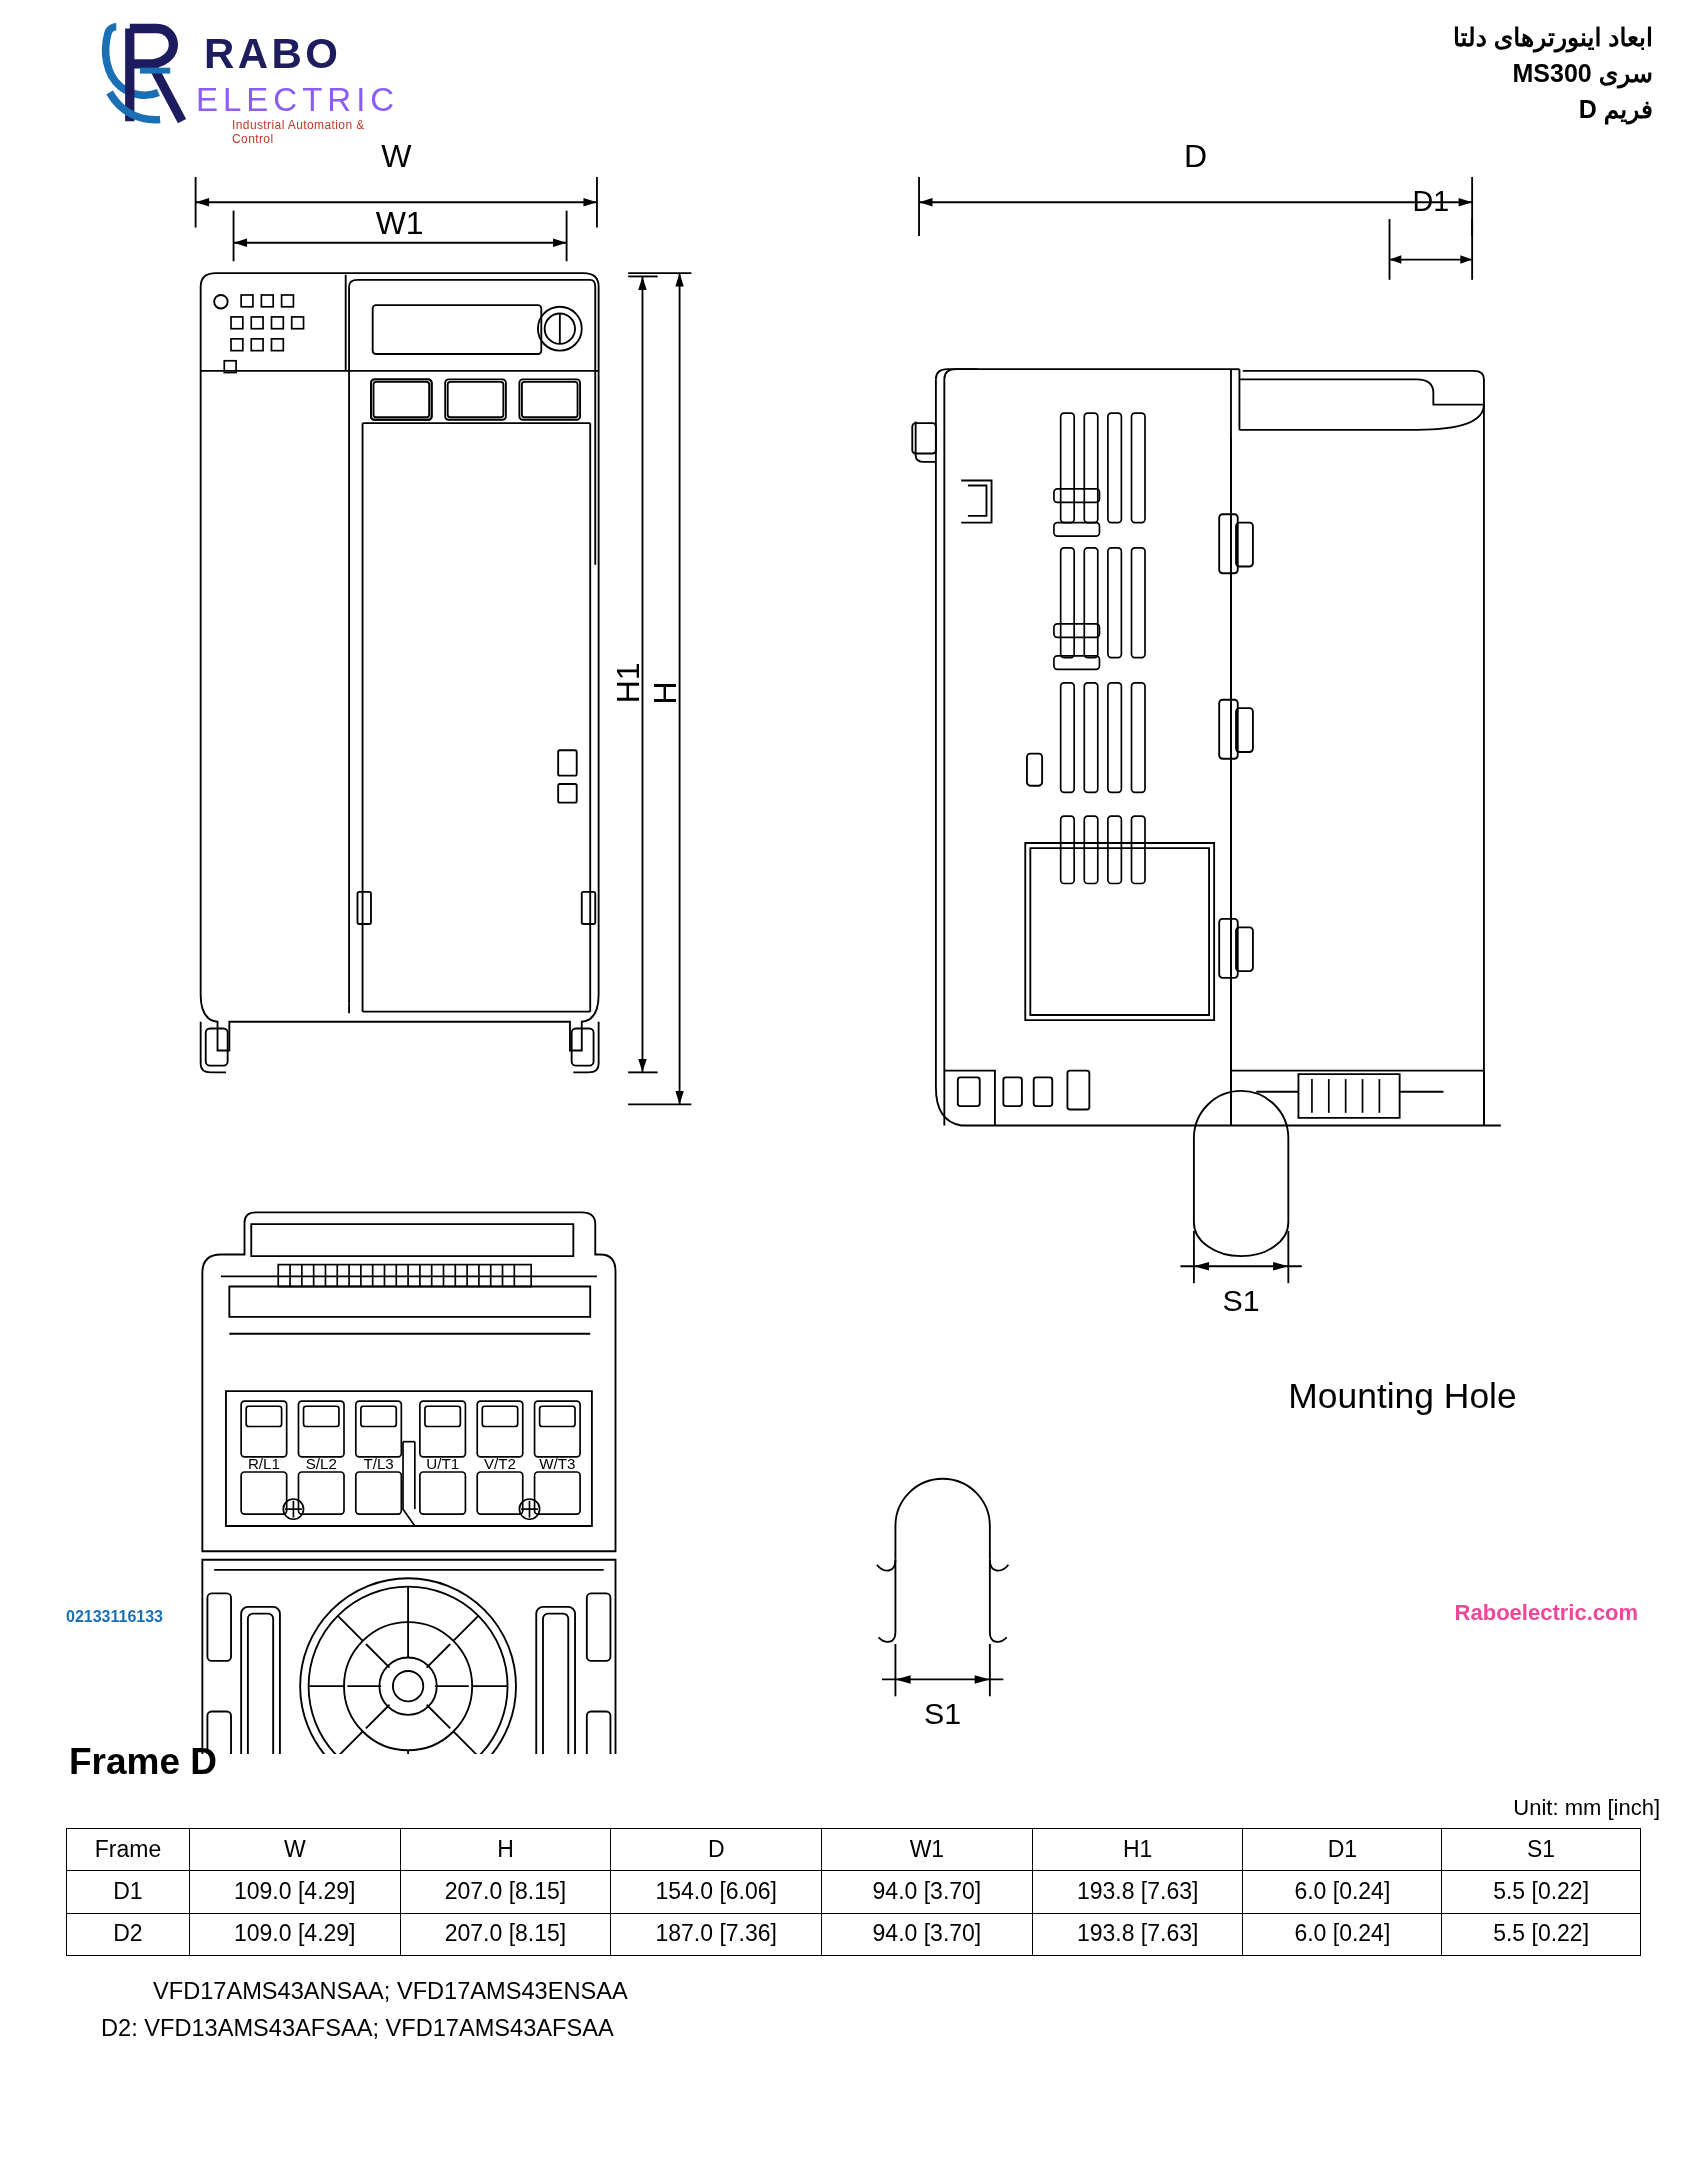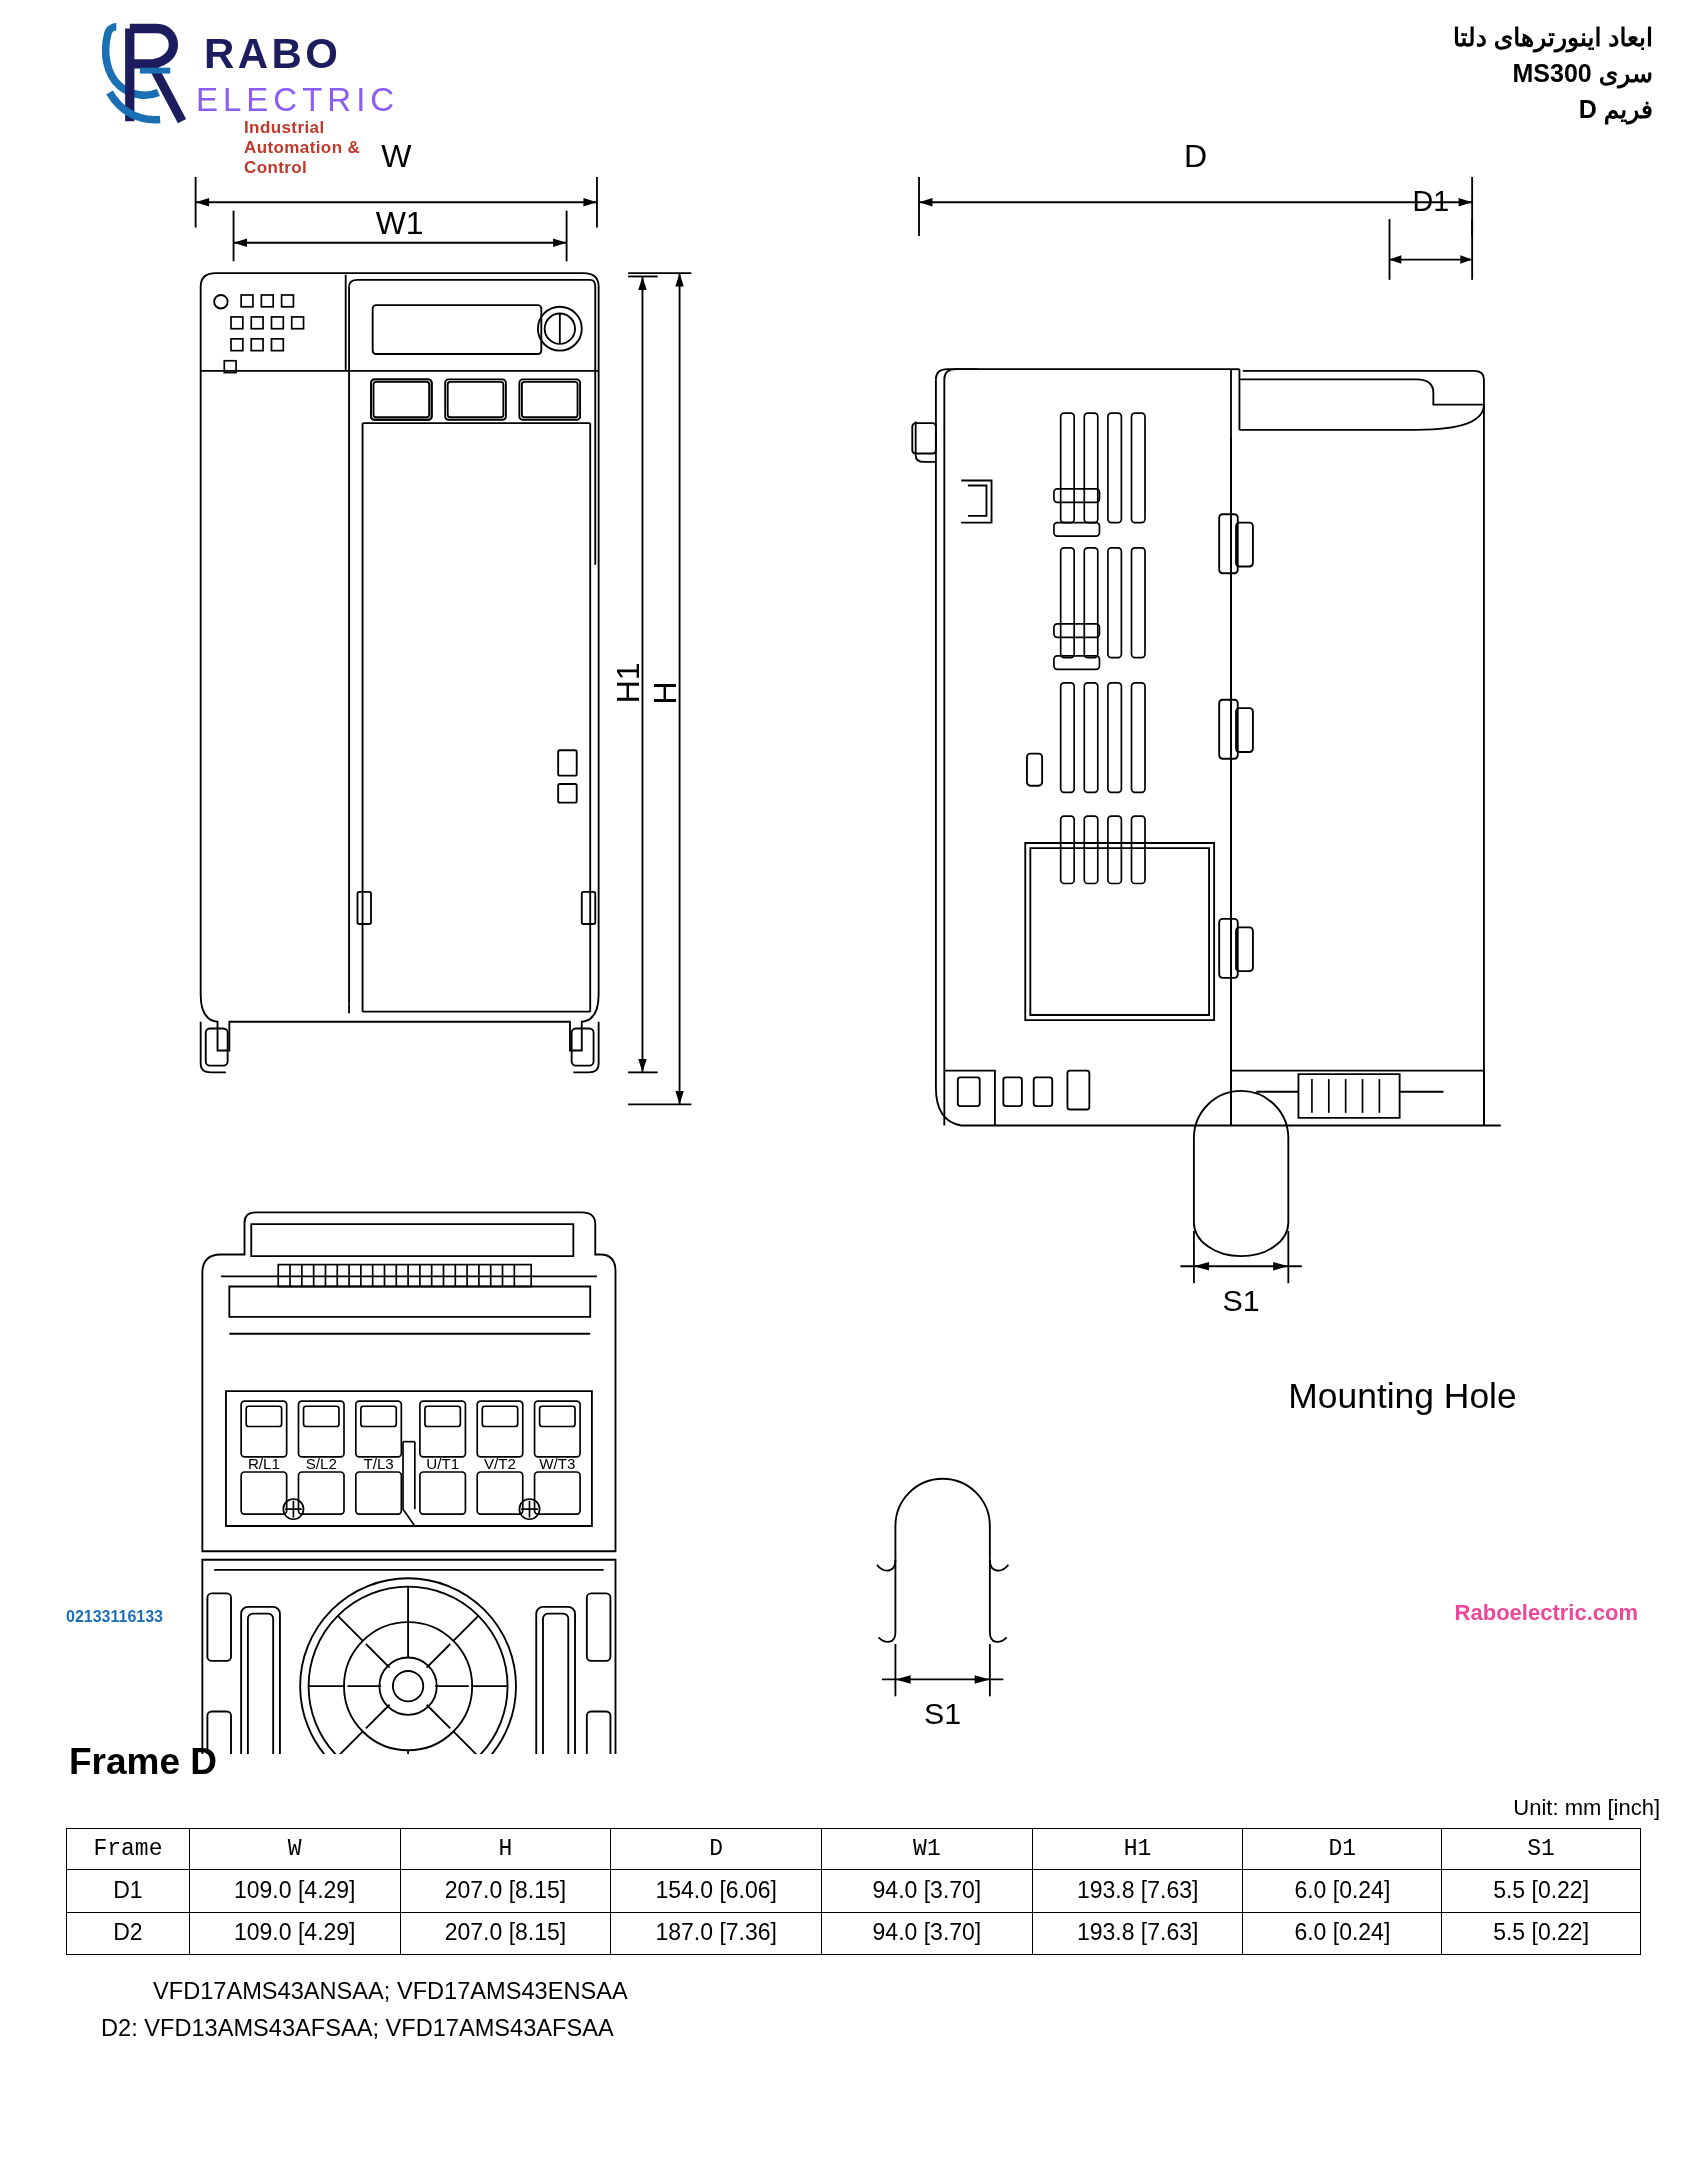--- a/index.html
+++ b/index.html
@@ -32,25 +32,24 @@
   .logo-text2 {
     position: absolute;
     left: 137px; top: 66px;
     font-size: 33px;
     letter-spacing: 5px;
     color: #8b5cf6;
   }
   .logo-text3 {
     position: absolute;
     left: 173px; top: 103px;
-    font-size: 17px;
+    font-size: 12px;
     letter-spacing: 0.4px;
     color: #c0392b;
-    font-weight: bold;
-    margin-left: 12px;
+    font-weight: normal;
   }
   .header-title {
     position: absolute;
     right: 51px; top: 18.6px;
     text-align: right;
     direction: rtl;
     font-size: 25px;
     font-weight: bold;
     line-height: 1.45;
     color: #000;
@@ -78,21 +77,21 @@
     width: 1575px;
     border-collapse: collapse;
     font-size: 23px;
   }
   table.dims td, table.dims th {
     border: 1.7px solid #000;
     text-align: center;
     padding: 6.7px 0 7.6px 0;
     font-weight: normal;
   }
-  table.dims th { font-weight: normal; font-family: Liberation Mono, monospace; }
+  table.dims th { font-weight: normal; }
   .notes {
     position: absolute;
     left: 101px; top: 1973px;
     font-size: 23.6px;
     line-height: 1.55;
   }
   .footer-left {
     position: absolute;
     left: 66px; bottom: 30px;
     font-size: 16px;

